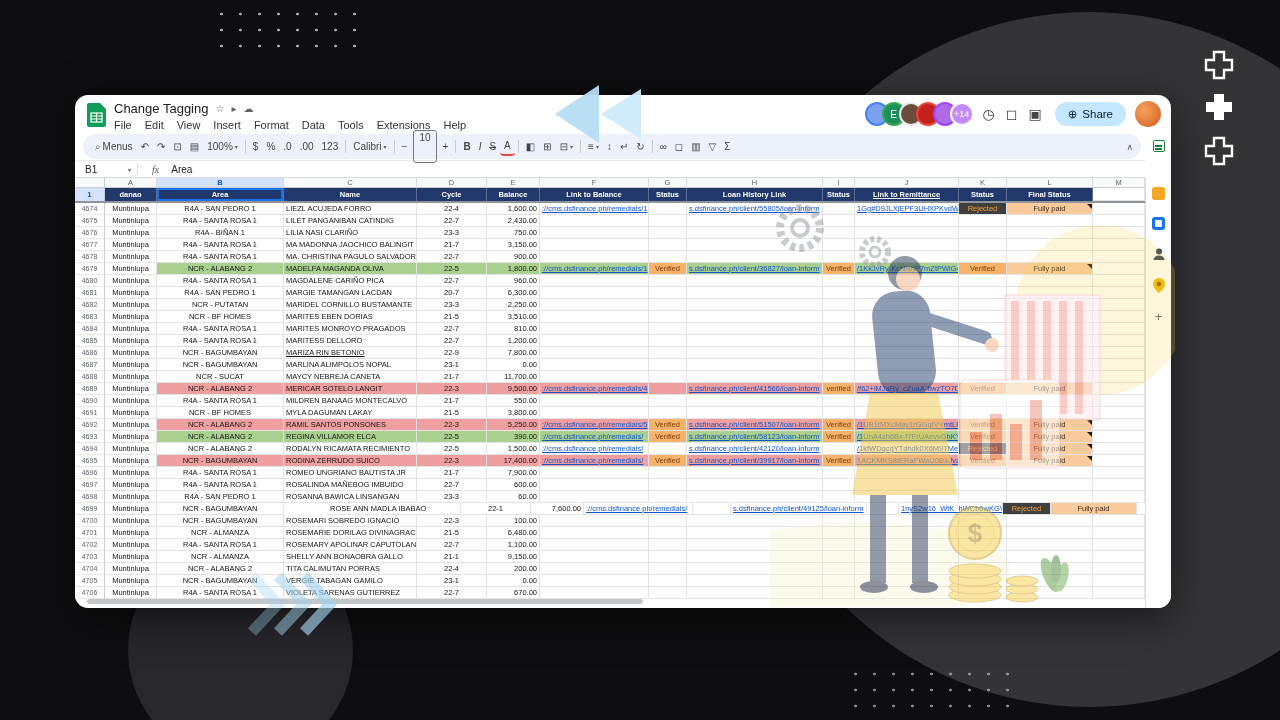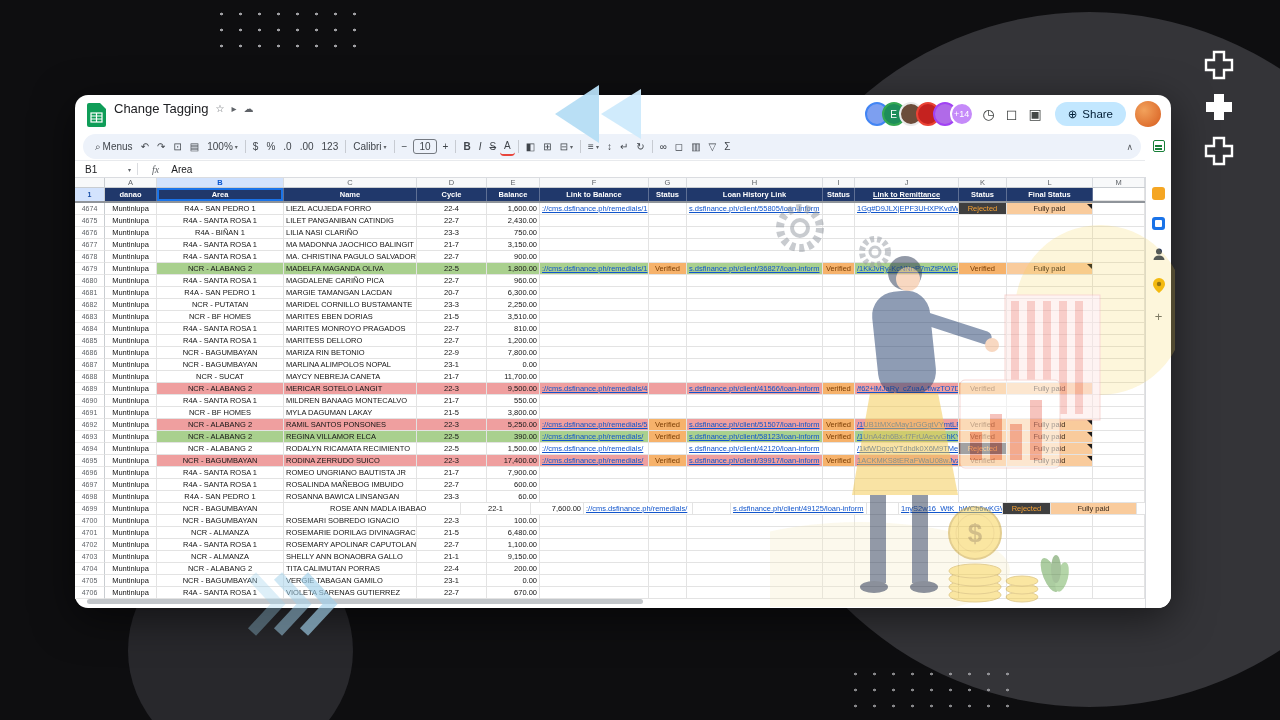--- a/index.html
+++ b/index.html
@@ -38,21 +38,21 @@
 .av.more{background:#c58af9;border-color:#fff;font-size:9px;color:#fff}
 .top-ic{font-size:14px;color:#444746;padding:0 2px}
 .share-btn{display:flex;align-items:center;gap:5px;background:#c2e7ff;color:#001d35;font-size:11.5px;border-radius:15px;padding:5px 13px;margin-left:4px}
 .profile-av{width:26px;height:26px;border-radius:50%;background:radial-gradient(circle at 35% 35%,#f2a25c,#d75c1e);margin-left:2px}
 
 
 .toolbar{margin:1px 30px 1px 8px;height:25px;background:#edf2fa;border-radius:17px;display:flex;align-items:center;padding:0 8px;font-size:10px;color:#40454b;white-space:nowrap}
 .tb{padding:0 4px;height:19px;display:flex;align-items:center;border-radius:4px;gap:2px}
 .tb .caret{font-size:6px;color:#5f6368}
 .tdiv{width:1px;height:13px;background:#c7cbd2;margin:0 3px;flex:0 0 1px}
-.size-box{border:1px solid #747980;border-radius:3px;padding:0 5px;height:15px;line-height:14px;margin:0 2px}
+.size-box{border:1px solid #747980;border-radius:3px;padding:0 5px;height:33px;line-height:14px;margin:0 2px}
 .b-bold{font-weight:bold}.b-ital{font-style:italic}.b-strike{text-decoration:line-through}
 .b-color{border-bottom:2.5px solid #e8453c;line-height:10px}
 .collapse{margin-left:auto;color:#5f6368;font-size:9px}
 .panel-toggle{position:absolute;right:6px;top:45px;width:12px;height:12px;border:1.6px solid #188038;border-radius:2px;background:linear-gradient(#fff,#fff) , #fff}
 .panel-toggle::after{content:"";position:absolute;left:1px;top:4px;width:7px;height:1.6px;background:#188038;box-shadow:0 3px 0 #188038}
 
 
 .fbar{height:18px;display:flex;align-items:center;border-top:1px solid #e8eaed;border-bottom:1px solid #dadce0;font-size:10px;color:#202124;padding-left:10px;margin-right:26px}
 .namebox{width:52px;display:flex;align-items:center;justify-content:space-between;padding-right:6px}
 .namebox .caret{font-size:6px;color:#5f6368}
@@ -128,20 +128,31 @@
           <line x1="4" y1="16" x2="15" y2="16" stroke="#fff" stroke-width="1.2"></line>
           <line x1="9.5" y1="10" x2="9.5" y2="19" stroke="#fff" stroke-width="1.2"></line>
         </svg>
       </div>
       <div class="title-col">
         <div class="title-row">
           <span class="doc-title">Change Tagging</span>
           <span class="mini-ic">☆</span>
           <span class="mini-ic">▸</span>
           <span class="mini-ic">☁</span>
+        </div>
+        <div class="menu-row">
+          <span>File</span>
+          <span>Edit</span>
+          <span>View</span>
+          <span>Insert</span>
+          <span>Format</span>
+          <span>Data</span>
+          <span>Tools</span>
+          <span>Extensions</span>
+          <span>Help</span>
         </div>
       </div>
       <div class="tb-right">
         <div class="avatars">
           <div class="av a1"></div>
           <div class="av a2">E</div>
           <div class="av a3"></div>
           <div class="av a4"></div>
           <div class="av a5"></div>
           <div class="av more">+14</div>
@@ -450,21 +461,21 @@
             <div class="cell ctr" style="width: 32px;"></div>
             <div class="cell left" style="width: 104px;"></div>
             <div class="cell ctr" style="width: 48px;"></div>
             <div class="cell ctr" style="width: 86px;"></div>
             <div class="cell left" style="width: 52px;"></div>
           </div>
           <div class="row">
             <div class="gut">4686</div>
             <div class="cell ctr" style="width: 52px;">Muntinlupa</div>
             <div class="cell ctr" style="width: 127px;">NCR - BAGUMBAYAN</div>
-            <div class="cell left" style="width: 133px;">MARIZA RIN BETONIO</div>
+            <div class="cell left" style="width: 133px; text-decoration: underline;">MARIZA RIN BETONIO</div>
             <div class="cell ctr" style="width: 70px;">22-9</div>
             <div class="cell num" style="width: 53px;">7,800.00</div>
             <div class="cell left" style="width: 109px;"></div>
             <div class="cell ctr" style="width: 38px;"></div>
             <div class="cell left" style="width: 136px;"></div>
             <div class="cell ctr" style="width: 32px;"></div>
             <div class="cell left" style="width: 104px;"></div>
             <div class="cell ctr" style="width: 48px;"></div>
             <div class="cell ctr" style="width: 86px;"></div>
             <div class="cell left" style="width: 52px;"></div>

